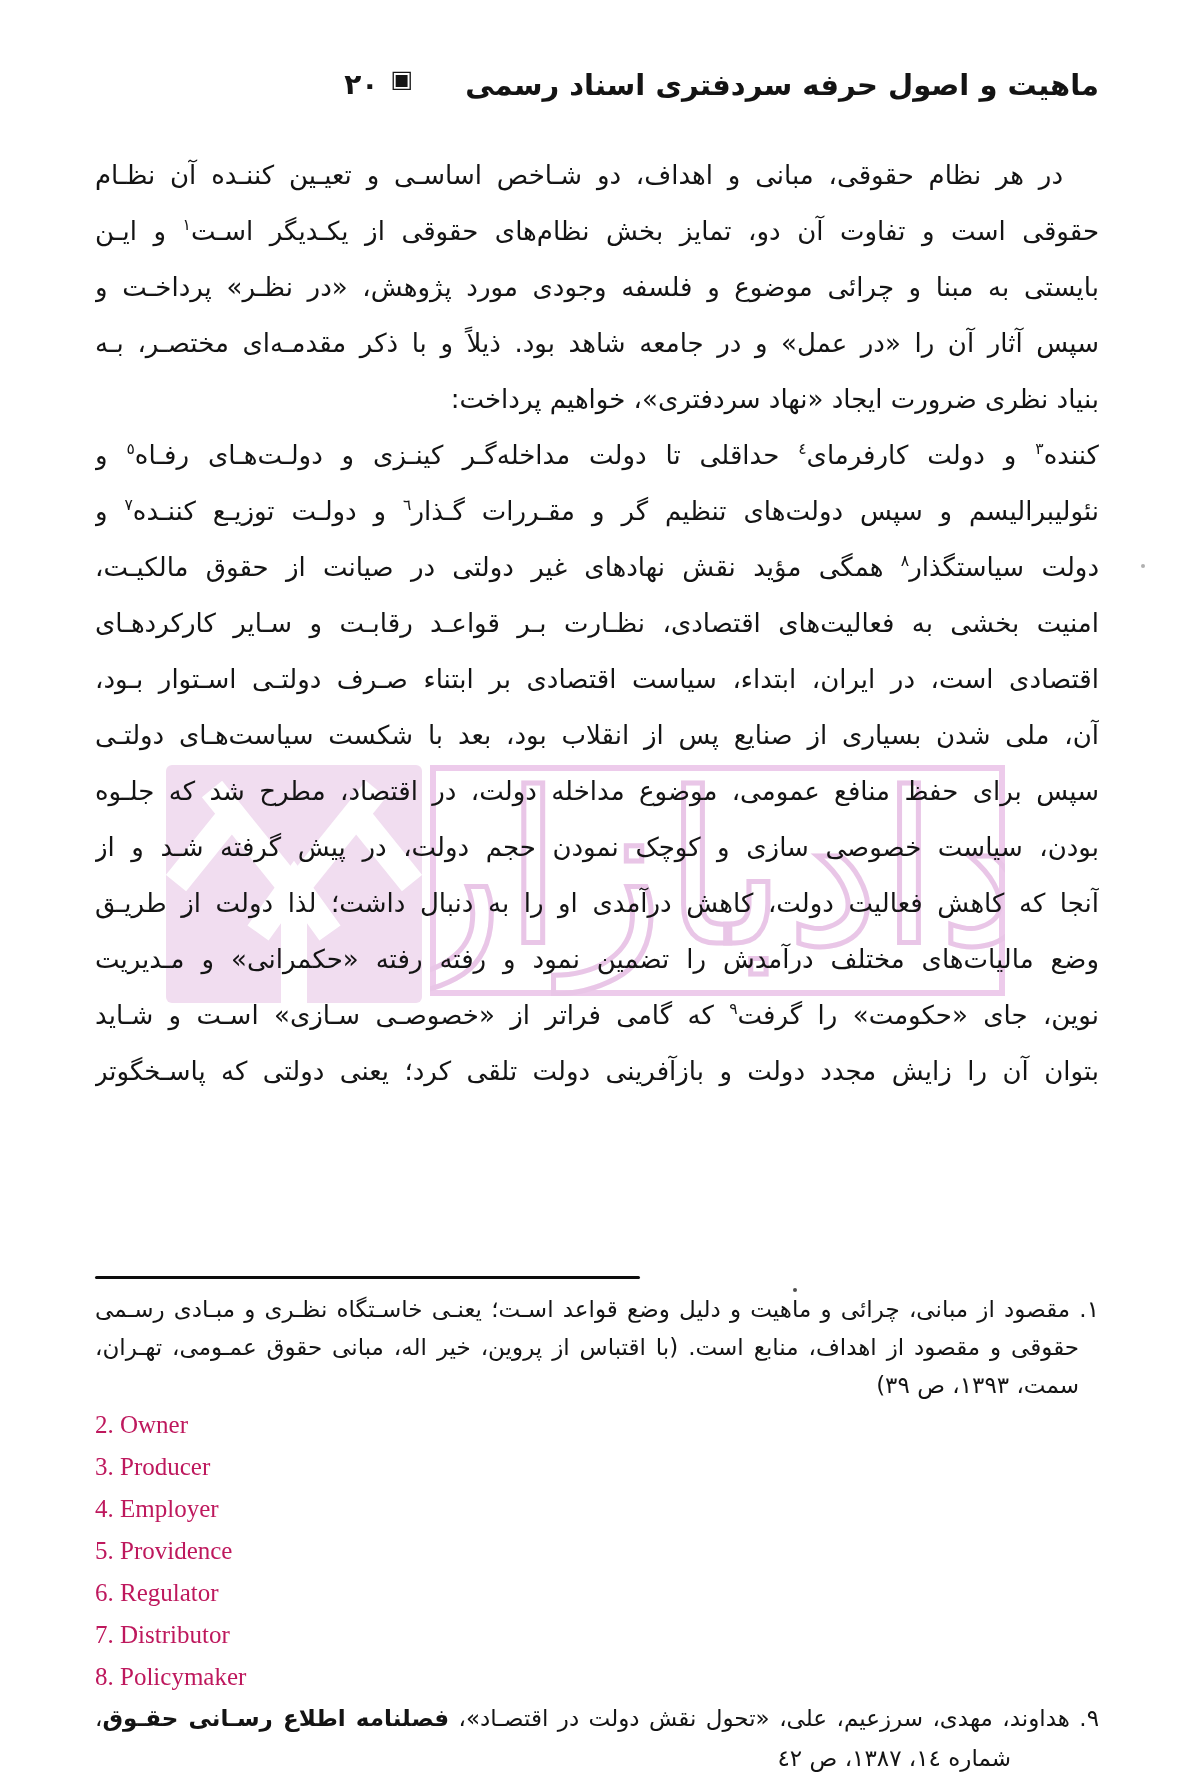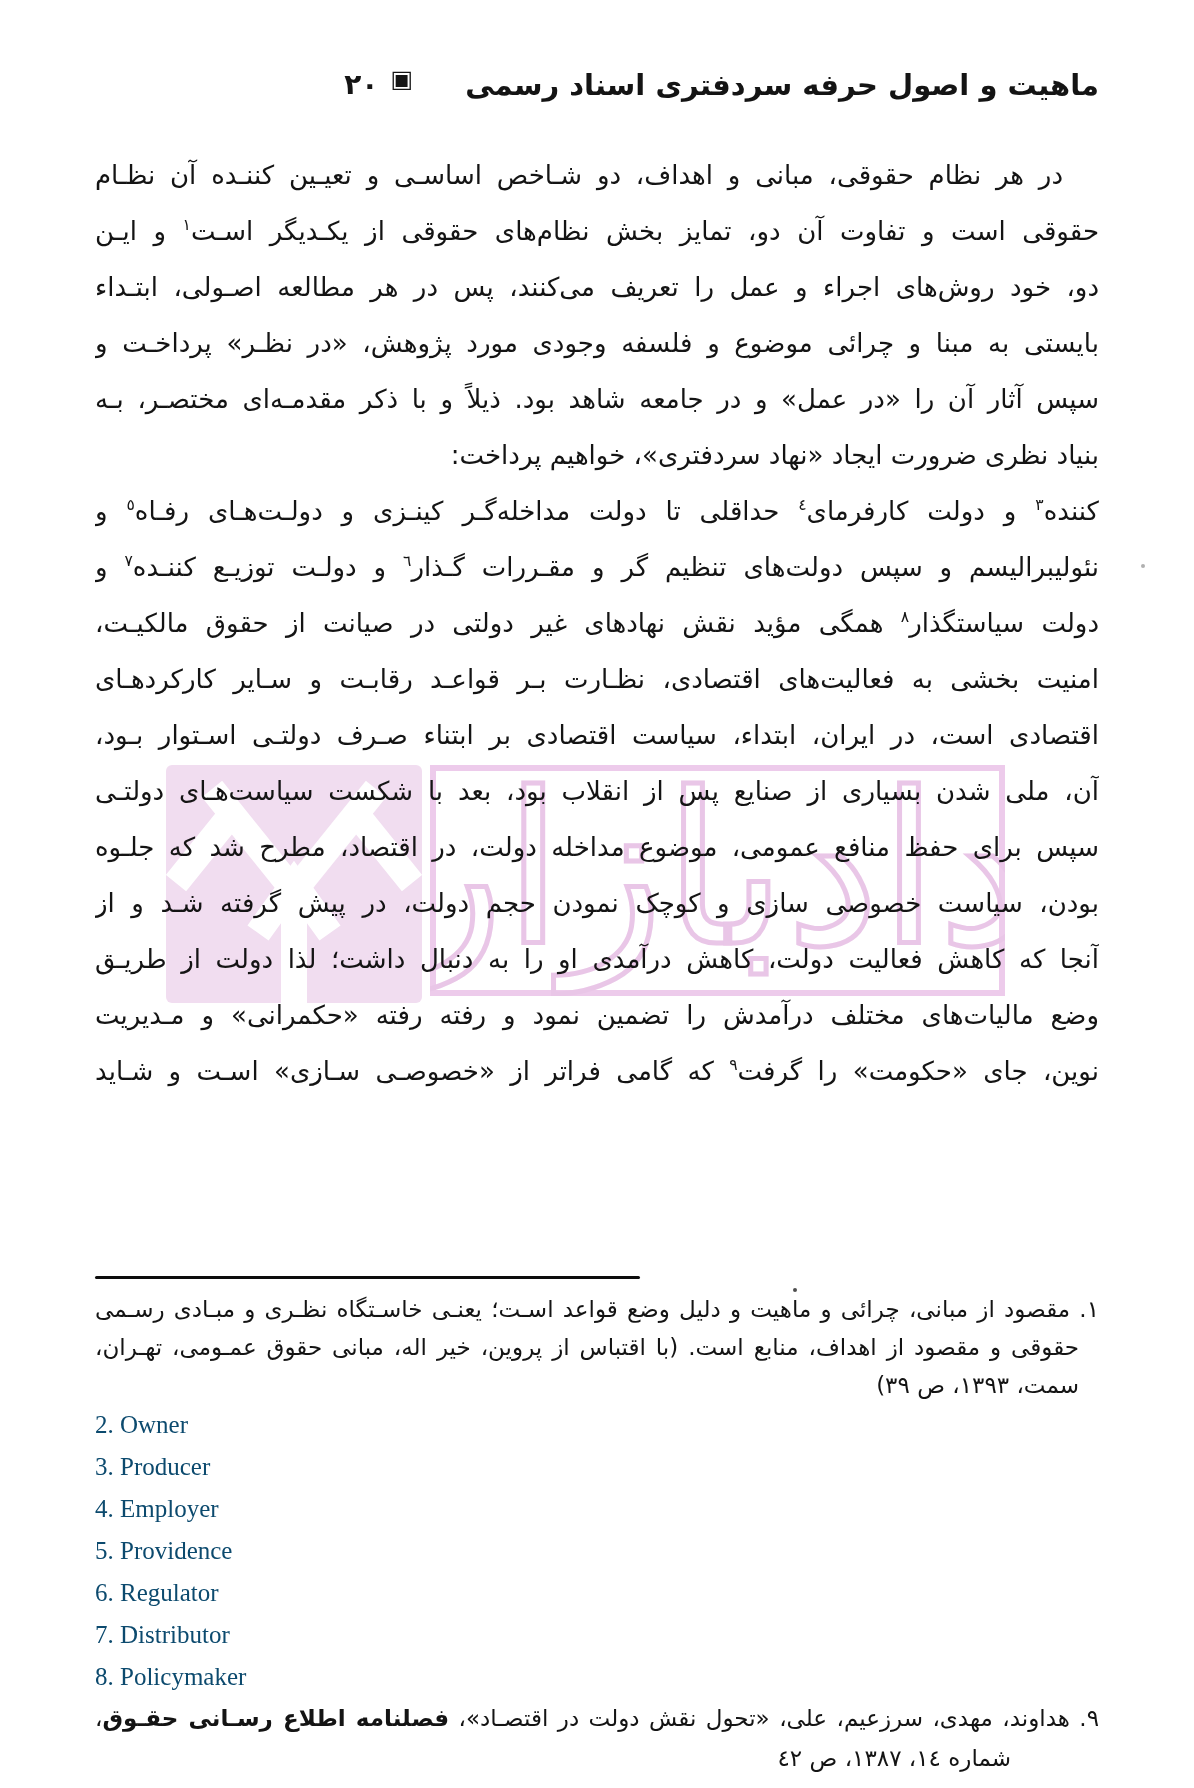--- a/index.html
+++ b/index.html
@@ -56,21 +56,21 @@
     text-align:justify;text-align-last:justify;
   }
   .fnline.cont{padding-right:20px;}
   .fnline.endr{text-align-last:right;}
   .fn9 .fnline{height:40px;line-height:40px;}
   .fn9 .fnline.endr{padding-right:88px;}
   .fnline b{font-weight:bold;}
   .fn-en{
     direction:ltr;text-align:left;
     font-family:"Liberation Serif","DejaVu Serif",serif;
-    font-size:25px;height:42px;line-height:42px;color:#0c4a6e;
+    font-size:25px;height:42px;line-height:42px;color:#be185d;
   }
   
   .speck{position:absolute;background:#6f6f6f;border-radius:50%;}
   .speck.s1{left:1141px;top:564px;width:4px;height:4px;opacity:.55;}
   .speck.s2{left:793px;top:1288px;width:4px;height:4px;background:#222;opacity:.8;}
 </style>
 </head>
 <body>
 
 <div id="page">
@@ -100,35 +100,35 @@
 
     <div class="hdr">
       <span class="pgnum">۲۰</span>
       <span class="sep">▣</span>
       <span class="ttl">ماهیت و اصول حرفه سردفتری اسناد رسمی</span>
     </div>
 
     <div id="body-text">
         <div class="bline just indent">در هر نظام حقوقی، مبانی و اهداف، دو شـاخص اساسـی و تعیـین کننـده آن نظـام</div>
         <div class="bline just">حقوقی است و تفاوت آن دو، تمایز بخش نظام‌های حقوقی از یکـدیگر اسـت<sup>۱</sup> و ایـن</div>
-        <div class="bline just">دو، خود روش‌های اجراء و عمل را تعریف می‌کنند، پس در هر مطالعه اصـولی، ابتـداء</div>
         <div class="bline just">بایستی به مبنا و چرائی موضوع و فلسفه وجودی مورد پژوهش، «در نظـر» پرداخـت و</div>
         <div class="bline just">سپس آثار آن را «در عمل» و در جامعه شاهد بود. ذیلاً و با ذکر مقدمـه‌ای مختصـر، بـه</div>
         <div class="bline endline">بنیاد نظری ضرورت ایجاد «نهاد سردفتری»، خواهیم پرداخت:</div>
         <div class="bline just">کننده<sup>۳</sup> و دولت کارفرمای<sup>٤</sup> حداقلی تا دولت مداخله‌گـر کینـزی و دولـت‌هـای رفـاه<sup>٥</sup> و</div>
         <div class="bline just">نئولیبرالیسم و سپس دولت‌های تنظیم گر و مقـررات گـذار<sup>٦</sup> و دولـت توزیـع کننـده<sup>۷</sup> و</div>
         <div class="bline just">دولت سیاستگذار<sup>۸</sup> همگی مؤید نقش نهادهای غیر دولتی در صیانت از حقوق مالکیـت،</div>
         <div class="bline just">امنیت بخشی به فعالیت‌های اقتصادی، نظـارت بـر قواعـد رقابـت و سـایر کارکردهـای</div>
         <div class="bline just">اقتصادی است، در ایران، ابتداء، سیاست اقتصادی بر ابتناء صـرف دولتـی اسـتوار بـود،</div>
         <div class="bline just">آن، ملی شدن بسیاری از صنایع پس از انقلاب بود، بعد با شکست سیاست‌هـای دولتـی</div>
         <div class="bline just">سپس برای حفظ منافع عمومی، موضوع مداخله دولت، در اقتصاد، مطرح شد که جلـوه</div>
         <div class="bline just">بودن، سیاست خصوصی سازی و کوچک نمودن حجم دولت، در پیش گرفته شـد و از</div>
         <div class="bline just">آنجا که کاهش فعالیت دولت، کاهش درآمدی او را به دنبال داشت؛ لذا دولت از طریـق</div>
         <div class="bline just">وضع مالیات‌های مختلف درآمدش را تضمین نمود و رفته رفته «حکمرانی» و مـدیریت</div>
         <div class="bline just">نوین، جای «حکومت» را گرفت<sup>۹</sup> که گامی فراتر از «خصوصـی سـازی» اسـت و شـاید</div>
+        <div class="bline just">بتوان آن را زایش مجدد دولت و بازآفرینی دولت تلقی کرد؛ یعنی دولتی که پاسـخگوتر</div>
       </div>
 
     <div class="fnrule"></div>
 
     <div id="footnotes">
       <div id="fn1" class="fn1">
           <div class="fnline">۱. مقصود از مبانی، چرائی و ماهیت و دلیل وضع قواعد اسـت؛ یعنـی خاسـتگاه نظـری و مبـادی رسـمی قواعـد</div>
           <div class="fnline cont">حقوقی و مقصود از اهداف، منابع است. (با اقتباس از پروین، خیر اله، مبانی حقوق عمـومی، تهـران، انتشـارات</div>
           <div class="fnline endr cont">سمت، ۱۳۹۳، ص ۳۹)</div>
         </div>

